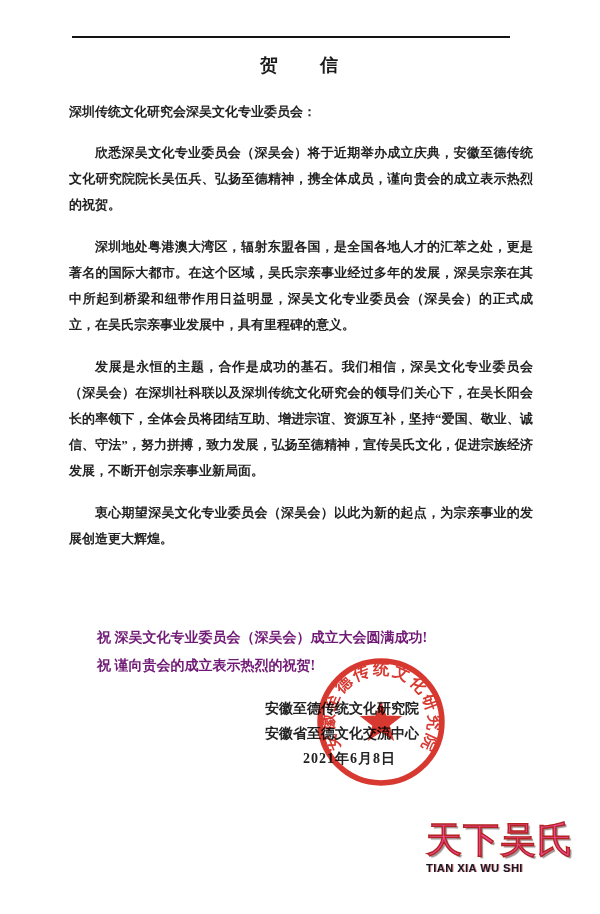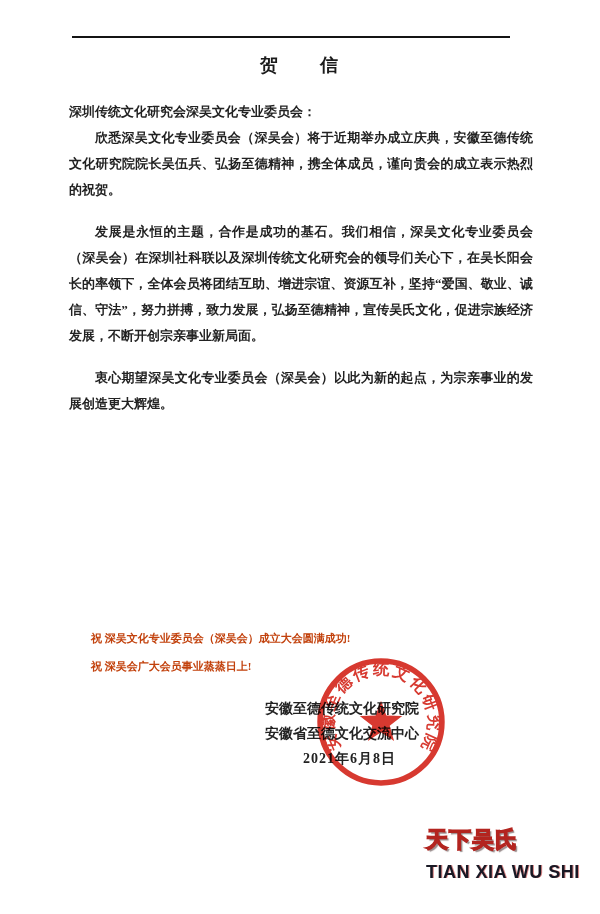--- a/index.html
+++ b/index.html
@@ -32,31 +32,31 @@
 
   .body-text {
     position: absolute;
     left: 69px; right: 67px; top: 99px;
     font-size: 13px;
     font-weight: 700;
     line-height: 26px;
     text-align: justify;
     color: #222;
   }
-  .salutation { }
+  .salutation { margin-bottom: 15px; }
   .para { text-indent: 2em; margin-bottom: 16px; }
   .para:last-child { margin-bottom: 8px; }
 
   .wishes {
     position: absolute;
     left: 69px; right: 67px; top: 624px;
-    font-size: 11px;
+    font-size: 14px;
     font-weight: 700;
     line-height: 28px;
-    color: #c2410c;
+    color: #701a75;
   }
   .wish { text-indent: 2em; }
 
   .signature {
     position: absolute;
     left: 265px; top: 696px;
     font-size: 14px;
     font-weight: 700;
     line-height: 25px;
     color: #222;
@@ -73,59 +73,60 @@
   }
   .seal svg { width: 100%; height: 100%; }
 
   .logo {
     position: absolute;
     left: 426px; top: 820px;
     width: 150px;
     text-align: left;
   }
   .logo-cn {
-    font-size: 22px;
-    font-weight: 700;
+    font-size: 36px;
+    font-weight: 400;
     line-height: 40px;
     letter-spacing: 1px;
-    color: #000000;
+    color: #ec4899;
     -webkit-text-stroke: 1.4px #b3241f;
     text-shadow: 2px 2px 1px rgba(70, 45, 45, 0.55);
     white-space: nowrap;
   }
   .logo-en {
     margin-top: 2px;
     font-family: "Liberation Sans", "DejaVu Sans", sans-serif;
-    font-size: 18px;
+    font-size: 11px;
     font-weight: 900;
     letter-spacing: 0.5px;
     color: #181824;
     text-shadow: 1px 0 0 rgba(190, 40, 40, 0.55);
     white-space: nowrap;
   }
 </style>
 </head>
 <body>
 
 <div class="page">
 
   <div class="top-rule"></div>
 
   <div class="title">贺　　信</div>
 
   <div class="body-text">
     <p class="salutation">深圳传统文化研究会深吴文化专业委员会：</p>
     <p class="para">欣悉深吴文化专业委员会（深吴会）将于近期举办成立庆典，安徽至德传统文化研究院院长吴伍兵、弘扬至德精神，携全体成员，谨向贵会的成立表示热烈的祝贺。</p>
+    <p class="para">深圳地处粤港澳大湾区，辐射东盟各国，是全国各地人才的汇萃之处，更是著名的国际大都市。在这个区域，吴氏宗亲事业经过多年的发展，深吴宗亲在其中所起到桥梁和纽带作用日益明显，深吴文化专业委员会（深吴会）的正式成立，在吴氏宗亲事业发展中，具有里程碑的意义。</p>
     <p class="para">发展是永恒的主题，合作是成功的基石。我们相信，深吴文化专业委员会（深吴会）在深圳社科联以及深圳传统文化研究会的领导们关心下，在吴长阳会长的率领下，全体会员将团结互助、增进宗谊、资源互补，坚持“爱国、敬业、诚信、守法”，努力拼搏，致力发展，弘扬至德精神，宣传吴氏文化，促进宗族经济发展，不断开创宗亲事业新局面。</p>
     <p class="para">衷心期望深吴文化专业委员会（深吴会）以此为新的起点，为宗亲事业的发展创造更大辉煌。</p>
   </div>
 
   <div class="wishes">
     <p class="wish">祝 深吴文化专业委员会（深吴会）成立大会圆满成功!</p>
-    <p class="wish">祝 深吴会广大会员事业蒸蒸日上!</p>
+    <p class="wish">祝 谨向贵会的成立表示热烈的祝贺!</p>
   </div>
 
   <div class="signature">
     <p>安徽至德传统文化研究院</p>
     <p>安徽省至德文化交流中心</p>
     <p class="date">2021年6月8日</p>
   </div>
 
   <div class="seal">
     <svg viewBox="0 0 130 130">

